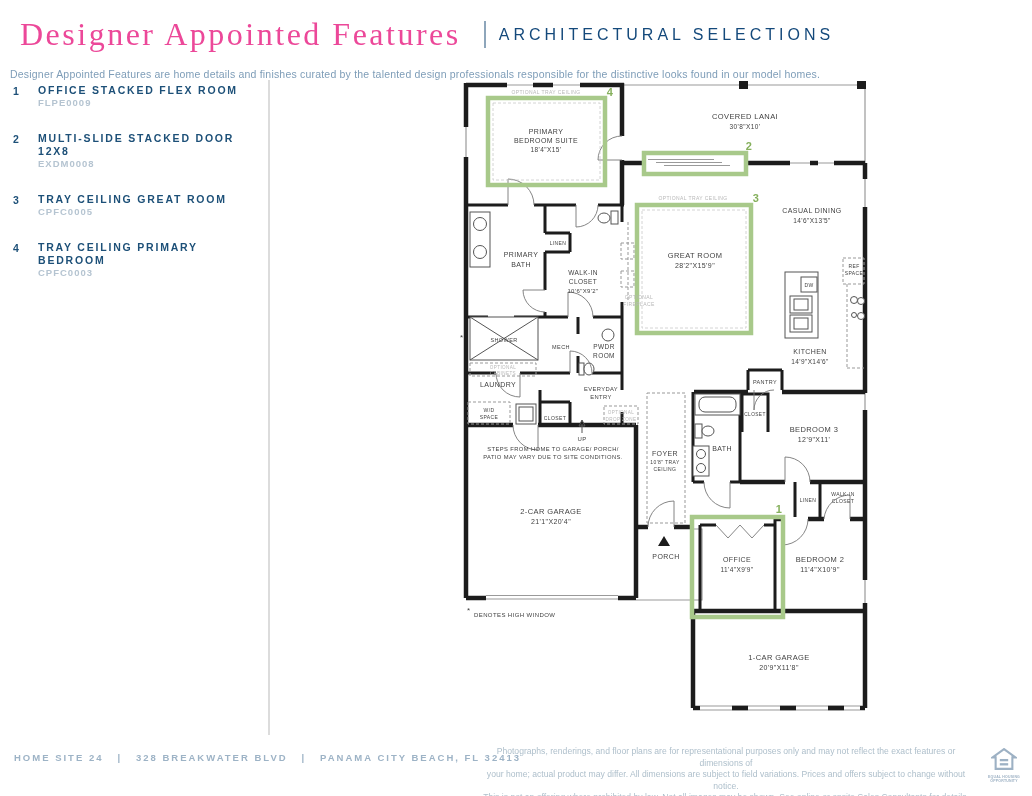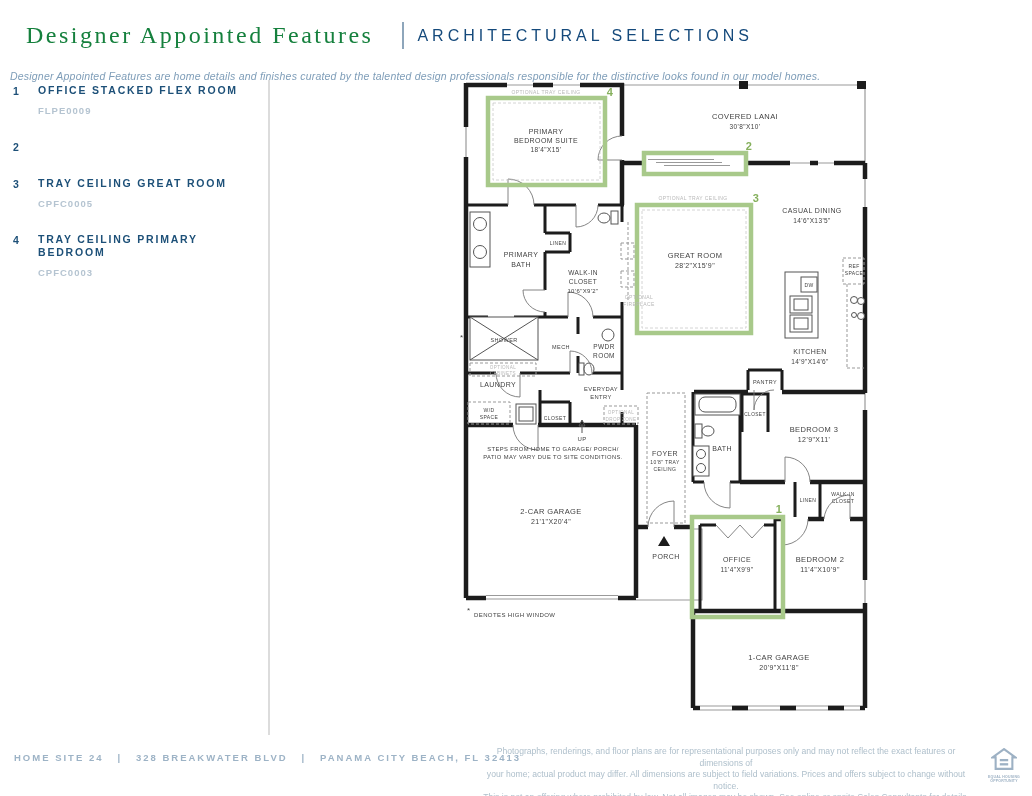--- a/index.html
+++ b/index.html
@@ -5,33 +5,33 @@
   html,body{margin:0;padding:0;}
   body{
     width:1032px;height:796px;position:relative;background:#ffffff;
     font-family:"Liberation Sans",sans-serif;overflow:hidden;
   }
   
   .header{position:absolute;left:10px;top:6px;right:10px;}
   .title-row{display:flex;align-items:center;gap:13px;}
   .main-title{
     font-family:"Liberation Serif",serif;font-weight:400;
-    font-size:24px;color:#15803d;letter-spacing:2.5px;margin:16px;white-space:pre;
+    font-size:32px;color:#ec4899;letter-spacing:2.5px;margin:10px;white-space:pre;
   }
   .title-divider{width:2px;height:27px;background:#8ea6bb;}
   .section-title{
     font-size:16px;color:#14497b;letter-spacing:4px;font-weight:400;white-space:pre;
   }
-  .subtitle{margin-top:5px;font-size:10.5px;color:#7e9db8;letter-spacing:0.2px;font-style:italic;}
+  .subtitle{margin-top:5px;font-size:10.5px;color:#7e9db8;letter-spacing:0.2px;}
   
   .features{position:absolute;left:13px;top:84px;width:245px;}
   .feature{display:flex;gap:15px;margin-bottom:24px;}
   .feature .num{font-size:10.5px;font-weight:bold;color:#1d5078;width:10px;flex:none;padding-top:1px;}
   .feature .t{font-size:10.5px;font-weight:bold;color:#1d5078;letter-spacing:1.8px;line-height:13px;}
-  .feature .c{font-size:9.5px;color:#b5c4d1;letter-spacing:1px;margin-top:8px;font-weight:bold;}
+  .feature .c{font-size:9.5px;color:#b5c4d1;letter-spacing:1px;margin-top:0;font-weight:bold;}
   .v-divider{position:absolute;left:268px;top:80px;width:2px;height:655px;background:#dcdcdc;}
   
   .plan{position:absolute;left:458px;top:72px;}
   .plan text{font-family:"Liberation Sans",sans-serif;fill:#3f3f3f;letter-spacing:0.4px;}
   .plan text.gray{fill:#b8b8b8;}
   .plan text.marker{fill:#85b05c;font-weight:bold;}
   
   .footer-left{position:absolute;left:14px;top:750px;}
   .footer-left div{
     font-size:9.5px;font-weight:bold;color:#9db3c6;letter-spacing:2px;
@@ -57,20 +57,24 @@
 <div class="features">
   <div class="feature">
     <div class="num">1</div>
     <div>
       <div class="t">OFFICE STACKED FLEX ROOM</div>
       <div class="c">FLPE0009</div>
     </div>
   </div>
   <div class="feature">
     <div class="num">2</div>
+    <div>
+      <div class="t">MULTI-SLIDE STACKED DOOR 12X8</div>
+      <div class="c">EXDM0008</div>
+    </div>
   </div>
   <div class="feature">
     <div class="num">3</div>
     <div>
       <div class="t">TRAY CEILING GREAT ROOM</div>
       <div class="c">CPFC0005</div>
     </div>
   </div>
   <div class="feature">
     <div class="num">4</div>

